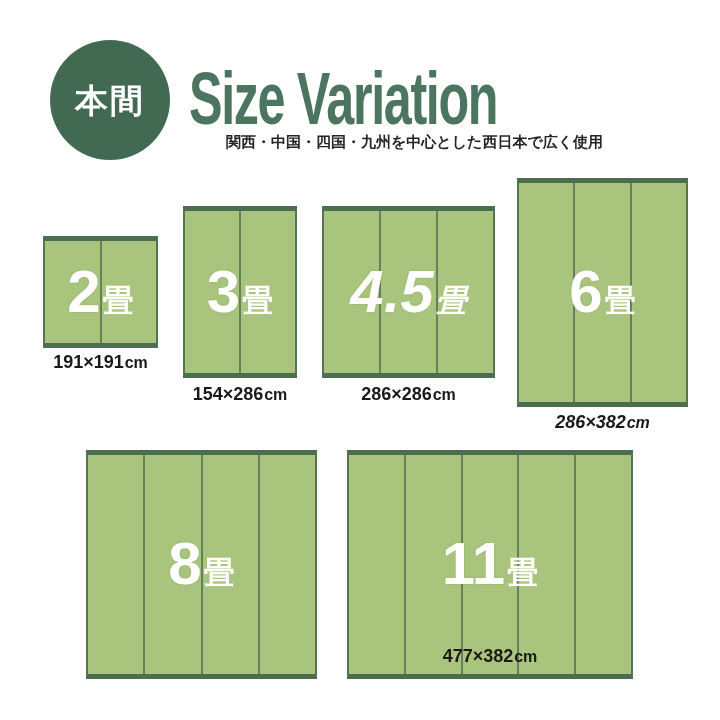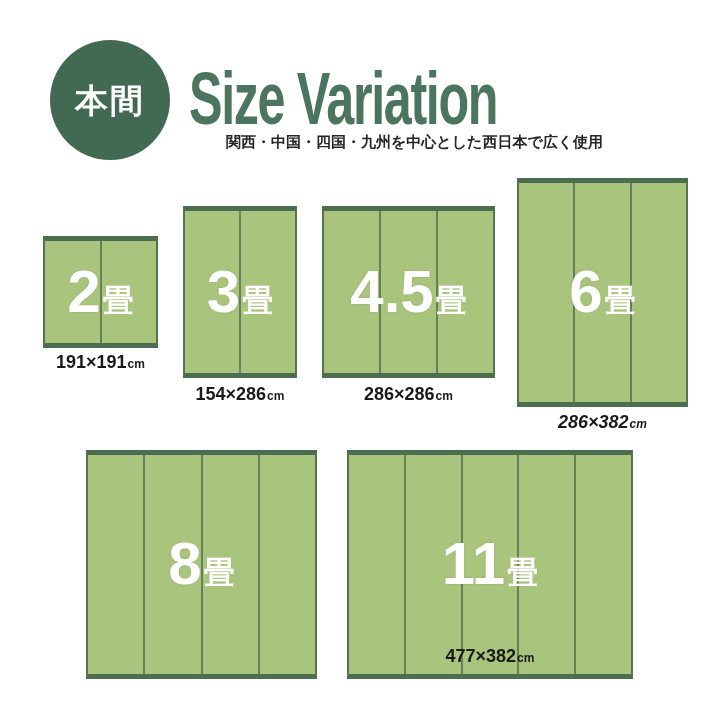--- a/index.html
+++ b/index.html
@@ -49,31 +49,31 @@
   }
   .mat-label .jo{
     color:#ffffff;font-size:31px;font-weight:bold;line-height:0.95;
     align-self:flex-end;margin-left:2px;
   }
   .mat-label{align-items:center;}
   .label-inner{display:flex;align-items:flex-end;}
 
   .mat-0{left:43px;top:236px;width:115px;height:112px;}
   .mat-1{left:183px;top:206px;width:114px;height:172px;}
-  .mat-2{left:322px;top:206px;width:173px;height:172px;}
+  .mat-2{left:322px;top:206px;width:173px;height:172px;font-style:italic;}
   .mat-3{left:517px;top:178px;width:171px;height:229px;}
   .mat-4{left:86px;top:450px;width:231px;height:229px;}
   .mat-5{left:347px;top:450px;width:286px;height:229px;}
 
   
   .caption{
     position:absolute;text-align:center;color:#1a1a1a;
     font-size:18px;font-weight:bold;line-height:1;white-space:nowrap;
   }
-  .caption .cm{font-size:12px;font-weight:bold;margin-left:1px;}
+  .caption .cm{font-size:16px;font-weight:bold;margin-left:1px;}
   .cap-0{left:23px;top:353px;width:155px;}
   .cap-1{left:163px;top:385px;width:154px;}
   .cap-2{left:302px;top:385px;width:213px;}
   .cap-3{left:497px;top:413px;width:211px;font-style:italic;}
   .cap-4{left:66px;top:686px;width:271px;}
   .cap-5{left:327px;top:647px;width:326px;}
 </style>
 </head>
 <body>
 

